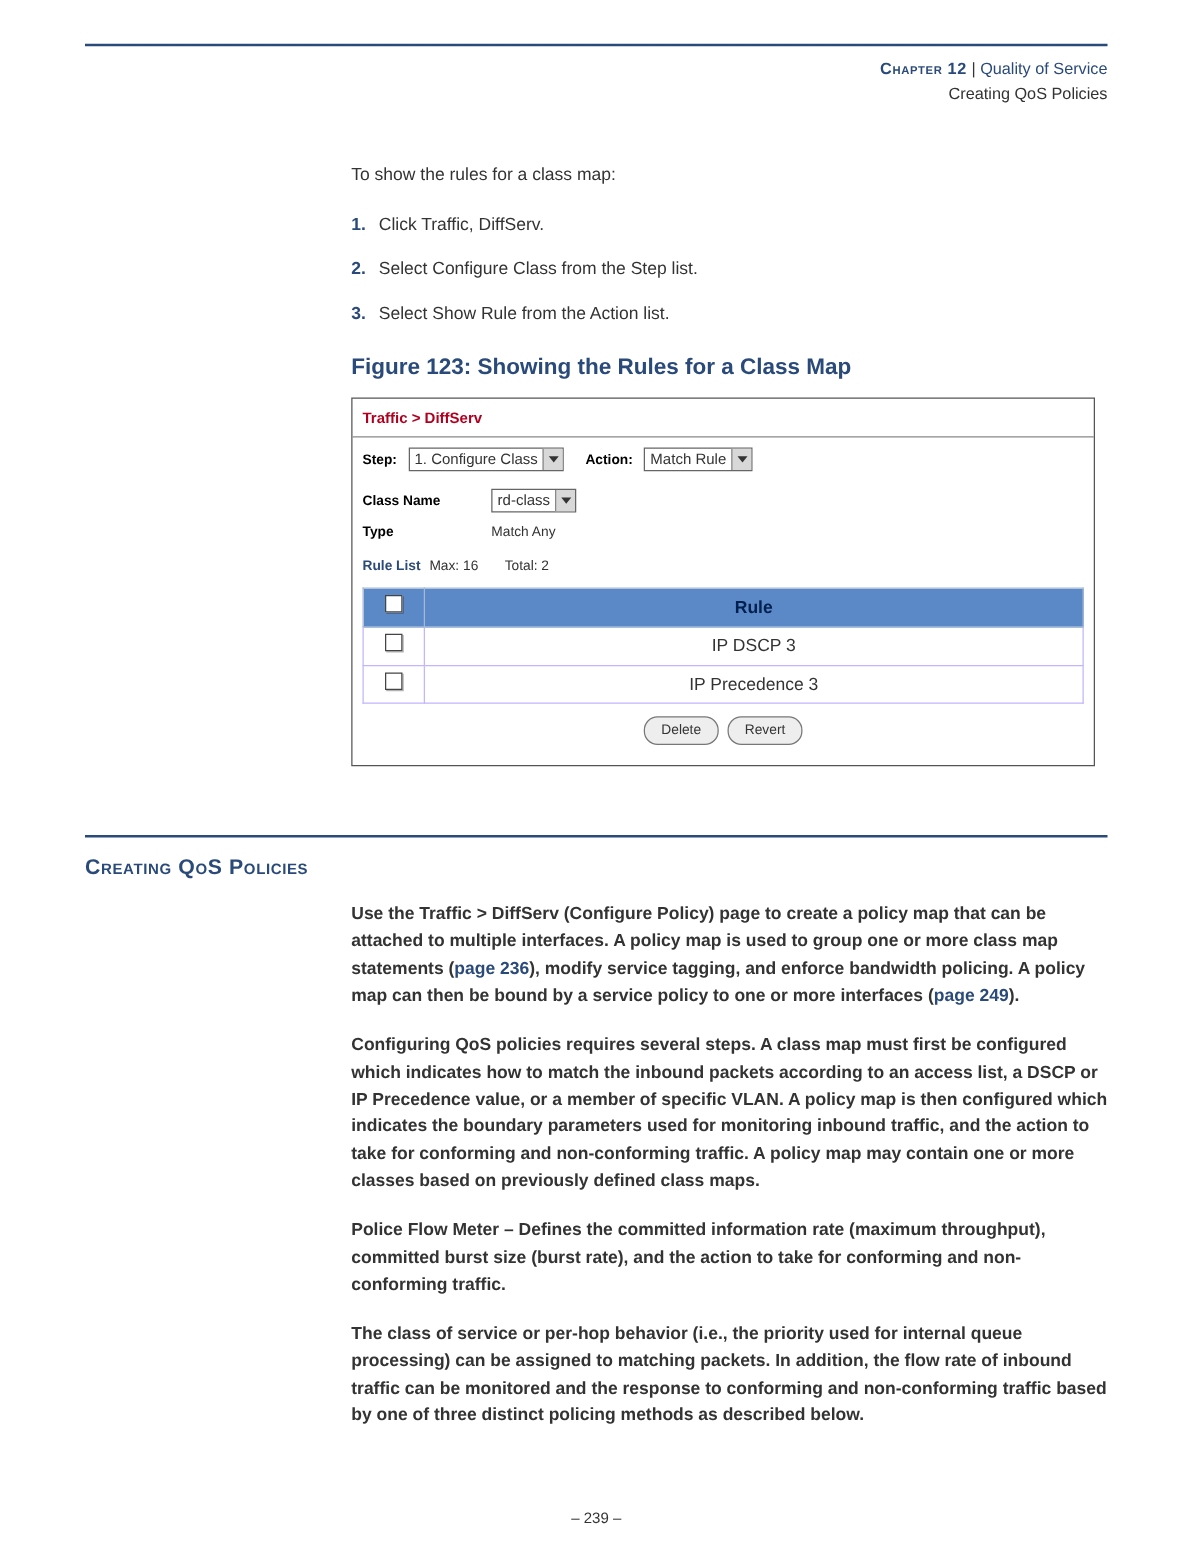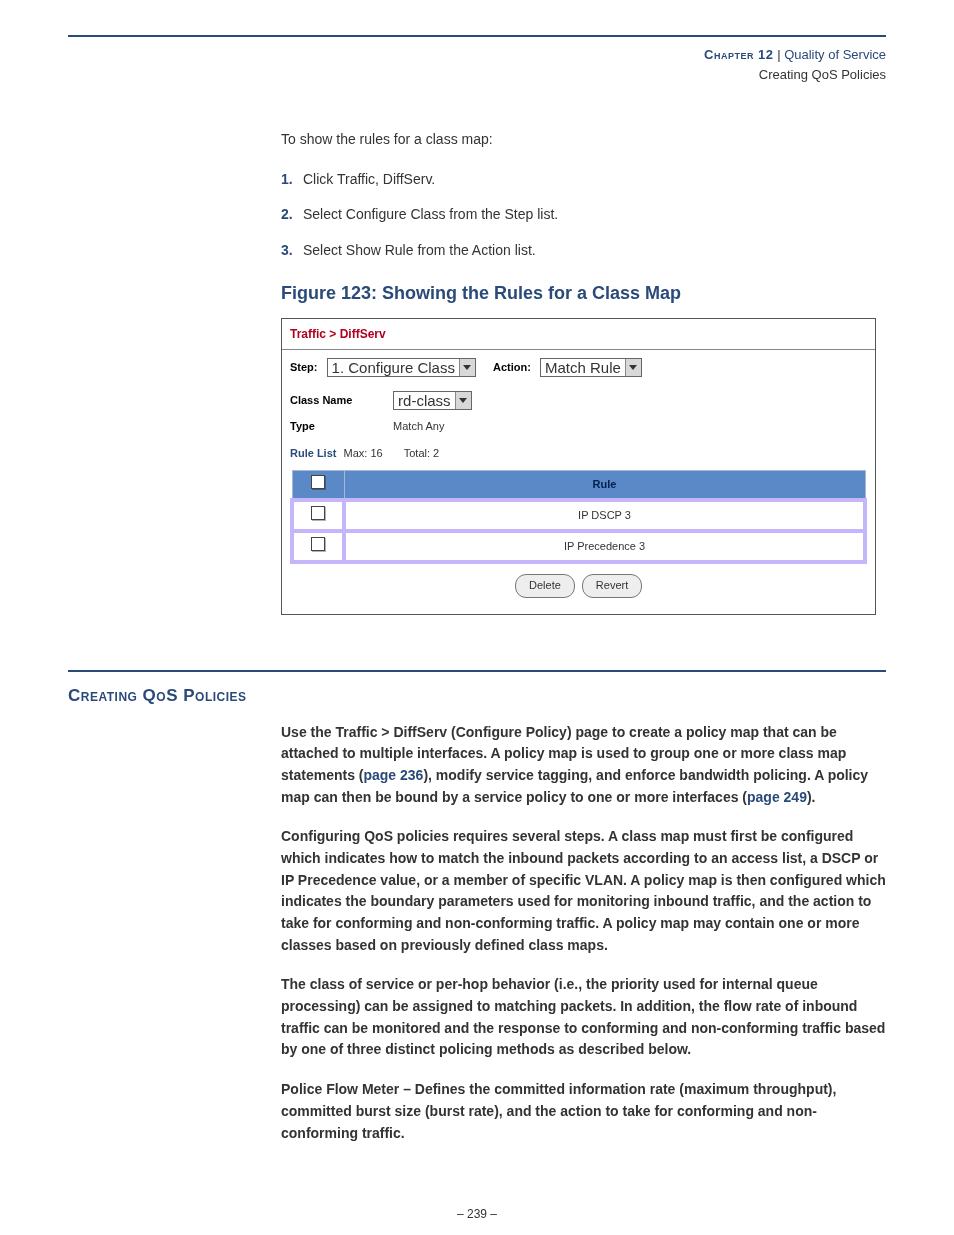--- a/index.html
+++ b/index.html
@@ -91,21 +91,21 @@
     color: #000;
     display: inline-block;
     width: 100px;
   }
   .select {
     display: inline-flex;
     align-items: stretch;
     border: 1px solid #666;
     background: #fff;
     height: 17px;
-    font-size: 15px;
+    font-size: 12px;
     line-height: 15px;
     vertical-align: middle;
   }
   .select .text { padding: 1px 4px; }
   .select .arrowbtn {
     width: 15px;
     background: #d8d8d8;
     border-left: 1px solid #888;
     display: flex;
     align-items: center;
@@ -124,33 +124,33 @@
   }
   .rlhead .meta {
     color: #333;
     font-weight: normal;
     margin-left: 4px;
   }
   table.grid {
     width: 100%;
     border-collapse: collapse;
     margin-top: 3px;
-    font-size: 11px;
+    font-size: 14px;
   }
   table.grid th {
     background: #5b88c6;
     color: #002050;
     font-weight: bold;
     text-align: center;
     border: 1px solid #a5b8d6;
     padding: 4px;
     height: 17px;
   }
   table.grid td {
-    border: 4px solid #c4b5fd;
+    border: 1px solid #c4b5fd;
     text-align: center;
     padding: 4px;
     height: 17px;
   }
   table.grid .cbcol { width: 40px; }
   .chk {
     display: inline-block;
     width: 12px; height: 12px;
     background: #fff;
     border: 1px solid #444;
@@ -290,23 +290,23 @@
     </div>
 
     <div class="section-rule"></div>
     <div class="section-heading">Creating QoS Policies</div>
 
     <div class="body-text">
       <div class="para">
         <span>Use the Traffic &gt; DiffServ (Configure Policy) page to create a policy map that can be attached to multiple interfaces. A policy map is used to group one or more class map statements (</span><span class="link">page 236</span><span>), modify service tagging, and enforce bandwidth policing. A policy map can then be bound by a service policy to one or more interfaces (</span><span class="link">page 249</span><span>).</span>
       </div>
       <div class="para">Configuring QoS policies requires several steps. A class map must first be configured which indicates how to match the inbound packets according to an access list, a DSCP or IP Precedence value, or a member of specific VLAN. A policy map is then configured which indicates the boundary parameters used for monitoring inbound traffic, and the action to take for conforming and non-conforming traffic. A policy map may contain one or more classes based on previously defined class maps.</div>
-      <div class="para">The class of service or per-hop behavior (i.e., the priority used for internal queue processing) can be assigned to matching packets. In addition, the flow rate of inbound traffic can be monitored and the response to conforming and non-conforming traffic based by one of three distinct policing methods as described below.</div>
       <div class="para">
         <b>Police Flow Meter</b><span> – Defines the committed information rate (maximum throughput), committed burst size (burst rate), and the action to take for conforming and non-conforming traffic.</span>
       </div>
+      <div class="para">The class of service or per-hop behavior (i.e., the priority used for internal queue processing) can be assigned to matching packets. In addition, the flow rate of inbound traffic can be monitored and the response to conforming and non-conforming traffic based by one of three distinct policing methods as described below.</div>
     </div>
   </div>
 
   <div class="footer">
     <span>–  </span><span>239</span><span>  –</span>
   </div>
 </div>
 
 </body></html>

